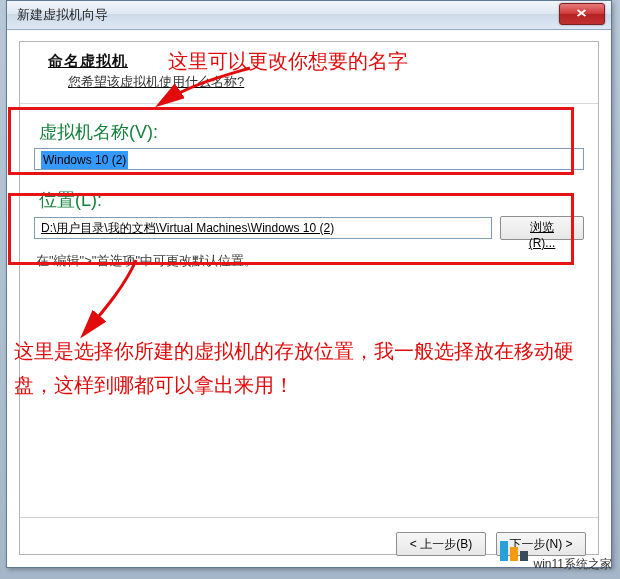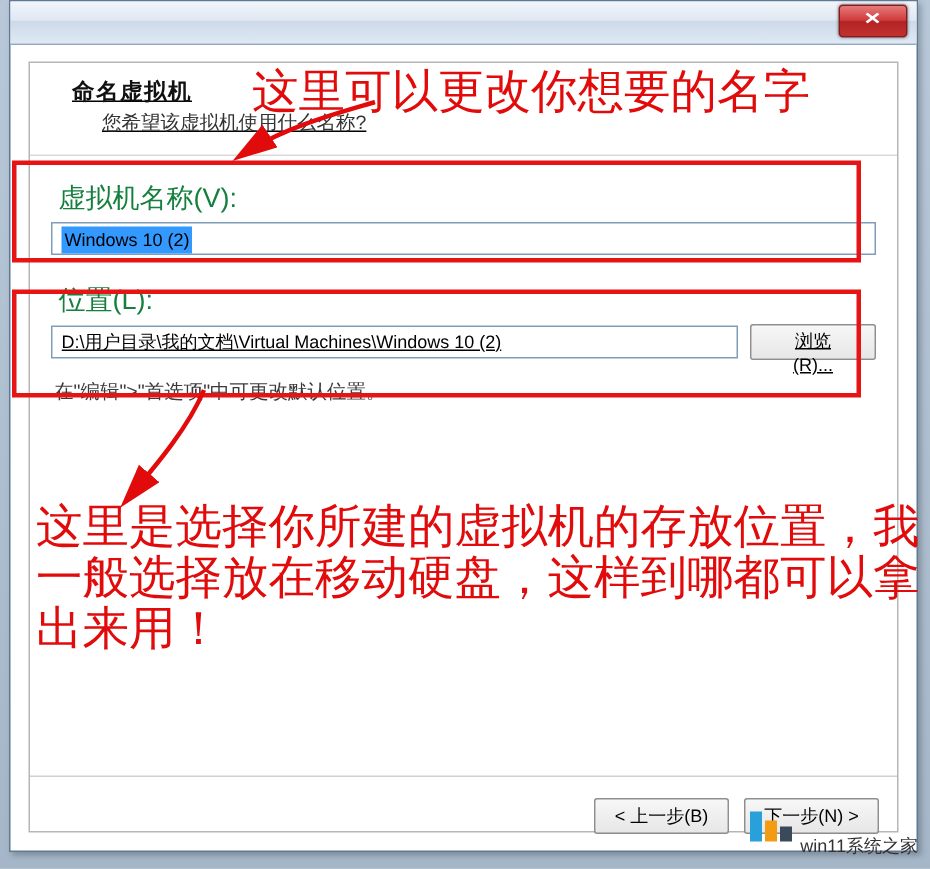--- a/index.html
+++ b/index.html
@@ -30,23 +30,23 @@
   .browse-btn{height:24px;min-width:72px;border:1px solid #8e8e8e;background:linear-gradient(180deg,#f7f7f7 0%,#e7e7e7 100%);font-size:12px;padding:2px 20px;border-radius:2px;cursor:pointer;}
 
   .hint{font-size:13px;color:#3a3a3a;margin-top:12px;margin-left:2px;}
 
   
   .redbox{position:absolute;border:3px solid #e61414;pointer-events:none;}
   .rb1{left:8px;top:107px;width:560px;height:62px;}
   .rb2{left:8px;top:193px;width:560px;height:66px;}
 
   
-  .anno{position:absolute;color:#e20b0b;font-size:31px;line-height:34px;font-family:"SimSun","Microsoft YaHei",serif;}
+  .anno{position:absolute;color:#e20b0b;font-size:20px;line-height:34px;font-family:"SimSun","Microsoft YaHei",serif;}
   .anno.a1{left:168px;top:44px;}
-  .anno.a2{left:24px;top:334px;width:590px;}
+  .anno.a2{left:14px;top:334px;width:590px;}
 
   
   .arrow{position:absolute;pointer-events:none;}
   .arrow svg{display:block;}
 
   
   .btnrow{position:absolute;left:0;right:0;bottom:0;height:36px;border-top:1px solid #d0d0d0;display:flex;justify-content:flex-end;align-items:center;gap:10px;padding-right:12px;}
   .wbtn{height:24px;min-width:90px;border:1px solid #8e8e8e;background:linear-gradient(180deg,#f7f7f7 0%,#e7e7e7 100%);font-size:12px;padding:2px 10px;border-radius:2px;cursor:pointer;white-space:nowrap;margin-top:16px;}
 
   
@@ -58,20 +58,21 @@
   .brand .logo i.b3{background:#3a4a5a;height:10px;margin-top:10px;}
   .brand .txt{font-size:12px;color:#333;font-family:Liberation Sans, sans-serif;margin-top:28px;}
 </style>
 </head>
 <body>
 
 <div class="stage">
 
   <div class="win">
     <div class="titlebar">
+      <div class="title">新建虚拟机向导</div>
       <div class="close-btn"><span>✕</span></div>
     </div>
 
     <div class="client">
 
       <div class="hdr">
         <div class="t1">命名虚拟机</div>
         <div class="t2">您希望该虚拟机使用什么名称?</div>
       </div>
       <div class="sep"></div>

